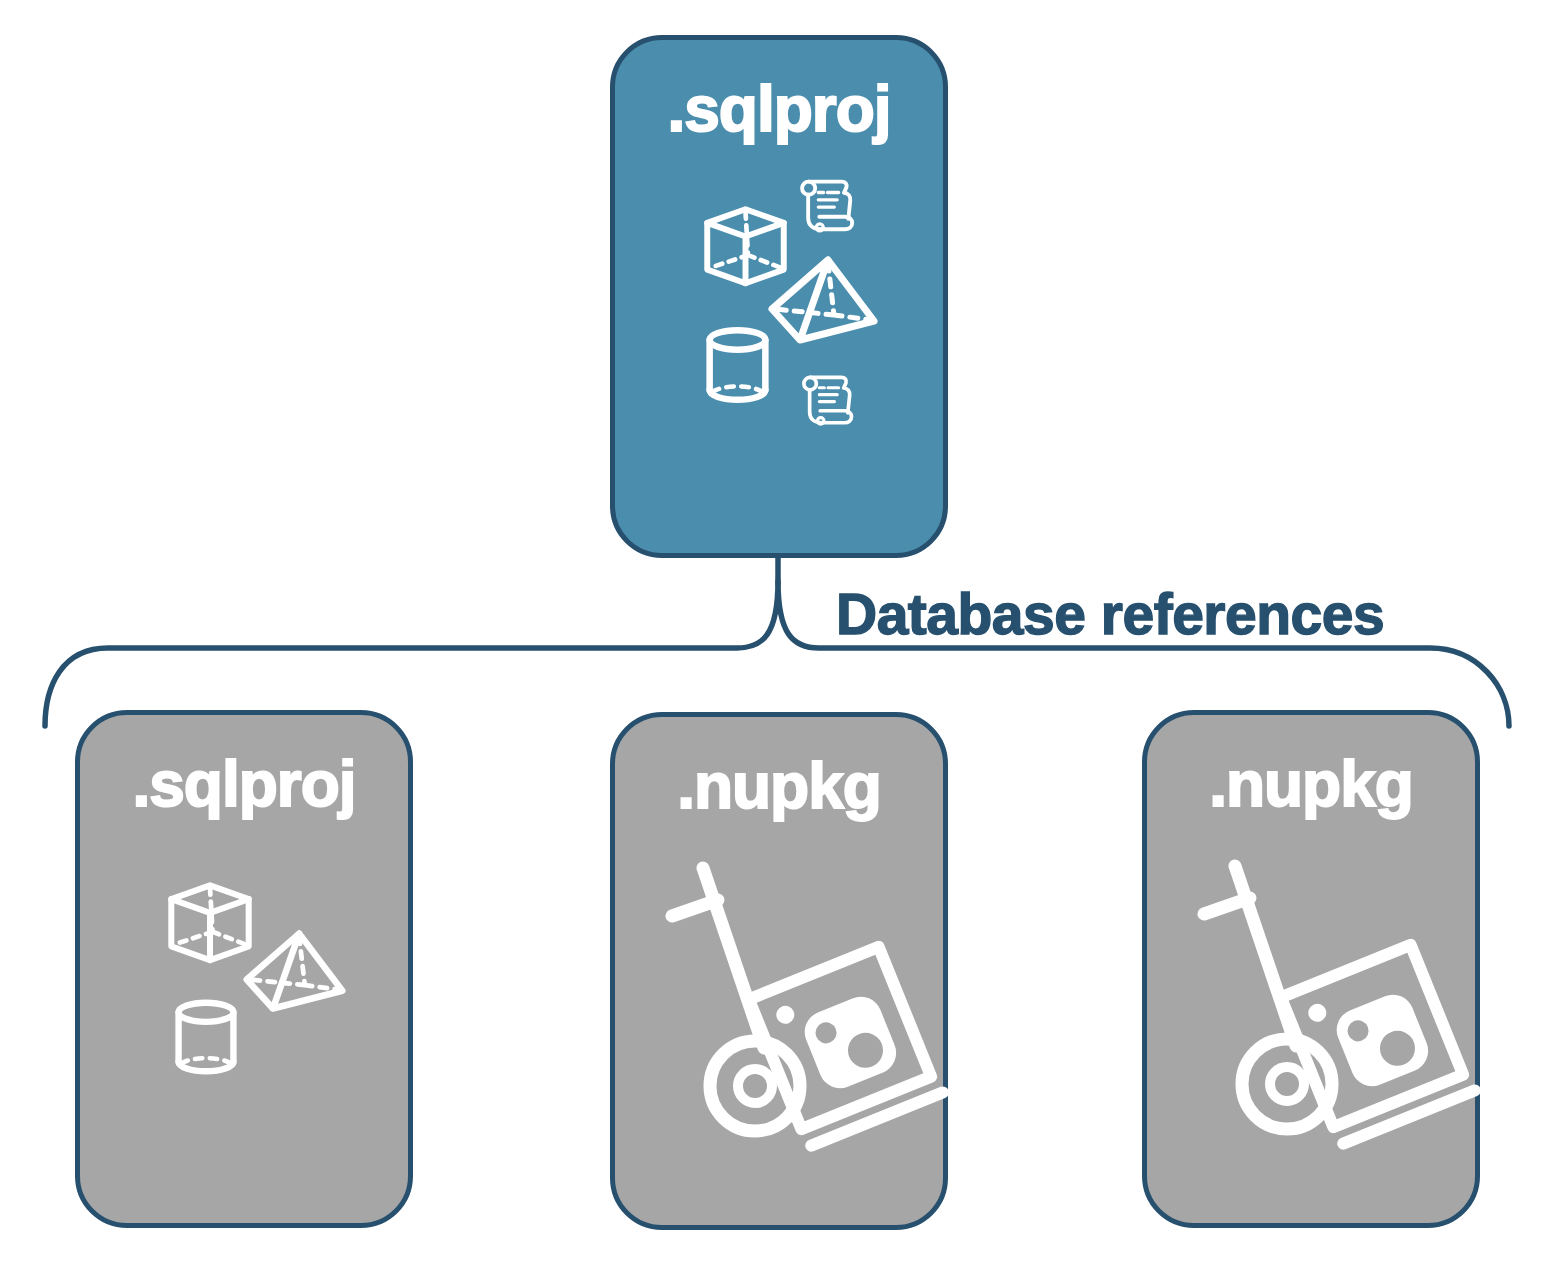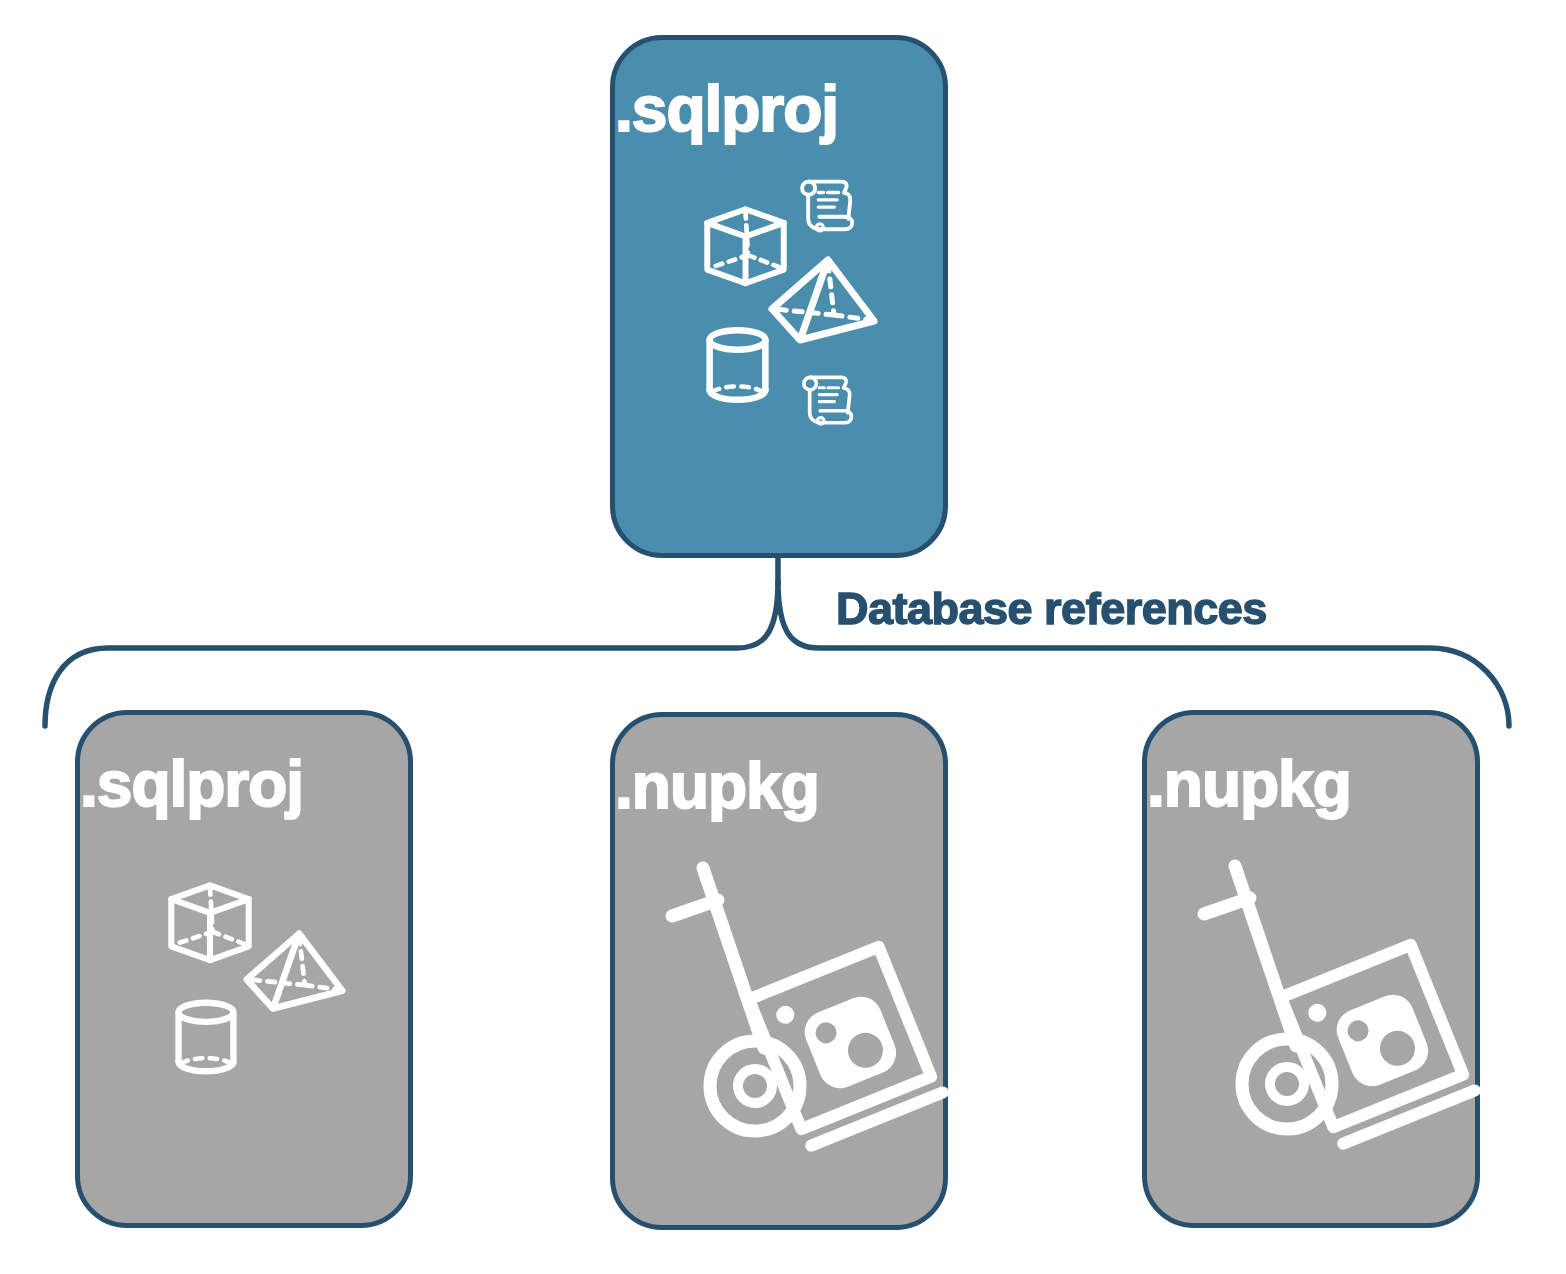--- a/index.html
+++ b/index.html
@@ -22,37 +22,37 @@
   }
   .card.child{
     width:338px;height:518px;top:710px;
     background:#A6A6A6;
   }
   .card.c1{left:75px;}
   .card.c2{left:610px;top:712px;}
   .card.c3{left:1142px;}
   .card-title{
     position:absolute;left:0;right:0;top:36px;
-    text-align:left;
+    text-align:center;
     font-size:64px;line-height:1.05;
     font-weight:bold;
     color:#ffffff;
     letter-spacing:-1px;
     -webkit-text-stroke:2px #ffffff;
   }
   .icon{position:absolute;}
   svg{display:block;overflow:visible;}
   #connector{
     position:absolute;left:0;top:0;width:1566px;height:1274px;
     pointer-events:none;
   }
   #connector-label{
     position:absolute;
     left:836px;top:586px;width:480px;
-    font-size:45px;line-height:1;
+    font-size:57px;line-height:1;
     font-weight:bold;
     letter-spacing:-0.5px;
     color:#27506F;
     -webkit-text-stroke:1.4px #27506F;
     white-space:nowrap;
   }
 </style>
 </head>
 <body>
 

